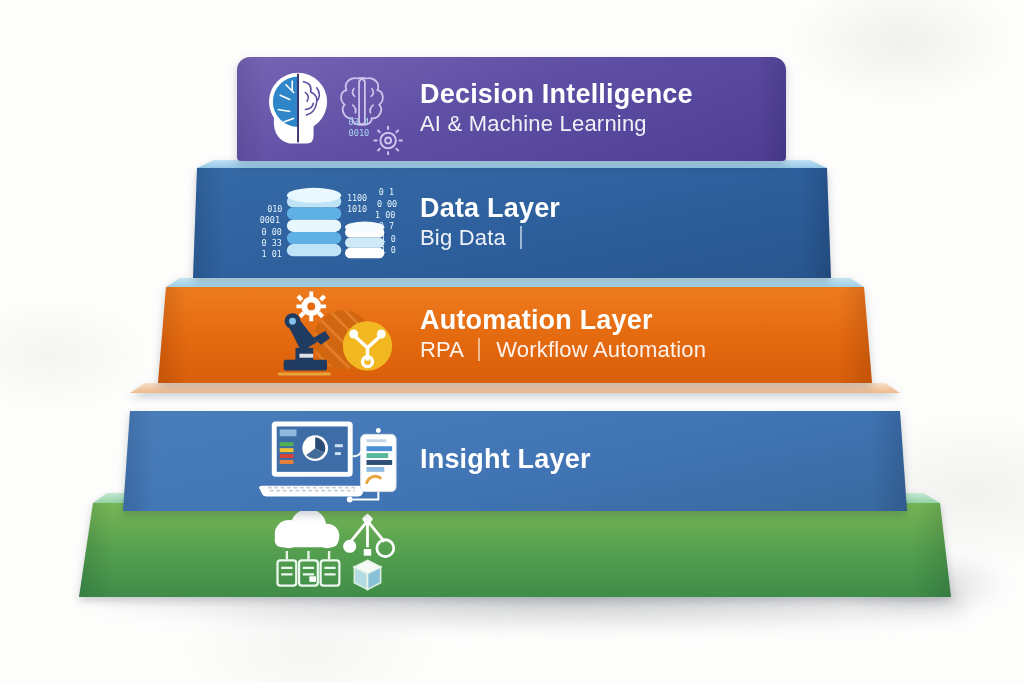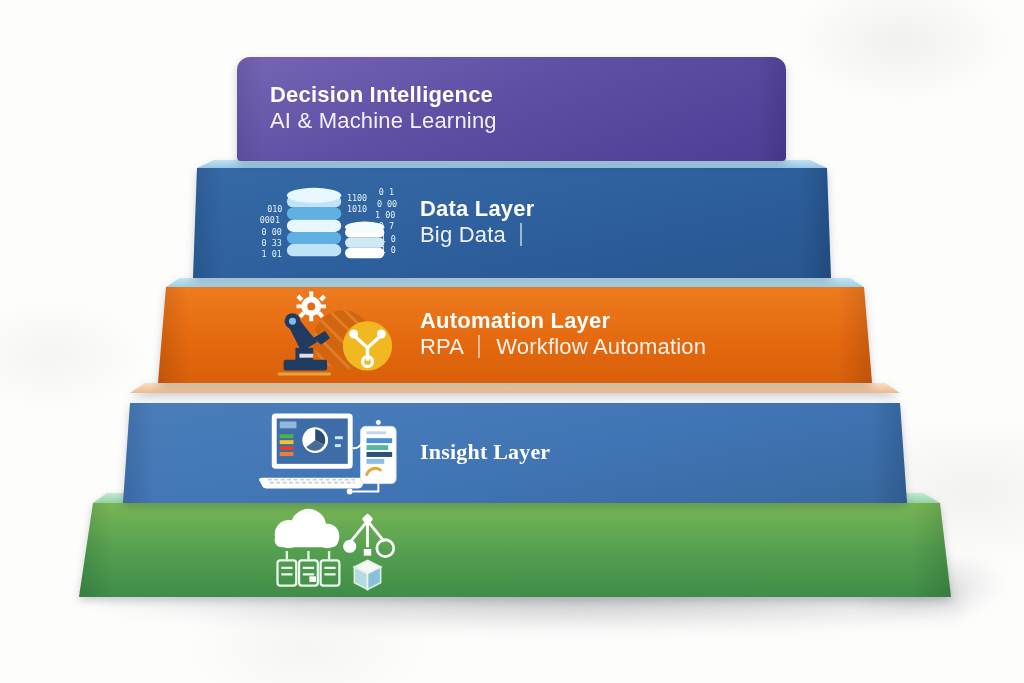--- a/index.html
+++ b/index.html
@@ -50,52 +50,74 @@
     background:linear-gradient(180deg,#c6e3ef,#9ccfe6);}
   .layer3 .front{top:9px;width:714px;height:96px;clip-path:polygon(8px 0,706px 0,714px 96px,0 96px);
     background:
       linear-gradient(90deg, rgba(60,10,0,.14) 0, transparent 30px, transparent 680px, rgba(60,10,0,.16) 100%),
       linear-gradient(180deg,#ee7b1f 0%,#e4690f 55%,#d95f0a 100%);
     padding-left:97px;box-sizing:border-box;}
   
   .layer4{left:123px;top:383px;width:784px;height:110px;z-index:4;}
   .layer4 .strip{width:784px;height:10px;clip-path:polygon(22px 0,762px 0,777px 10px,7px 10px);
     background:linear-gradient(180deg,#f7dfc6,#eeb98c);}
-  .layer4 .front{top:20px;width:784px;height:100px;clip-path:polygon(7px 0,777px 0,784px 100px,0 100px);
+  .layer4 .front{top:28px;width:784px;height:100px;clip-path:polygon(7px 0,777px 0,784px 100px,0 100px);
     background:
       linear-gradient(90deg, rgba(0,10,40,.14) 0, transparent 32px, transparent 748px, rgba(0,10,40,.16) 100%),
       linear-gradient(168deg,#4a7eba 0%,#4074b4 55%,#38699f 100%);
-    padding-left:132px;box-sizing:border-box;font-family:Liberation Serif, serif;}
+    padding-left:132px;box-sizing:border-box;}
   
   .layer5{left:79px;top:493px;width:872px;height:104px;z-index:3;}
   .layer5 .strip{width:872px;height:10px;clip-path:polygon(28px 0,844px 0,861px 10px,14px 10px);
     background:linear-gradient(180deg,#c4e9d0,#93d2a6);}
   .layer5 .front{top:10px;width:872px;height:94px;clip-path:polygon(14px 0,861px 0,872px 94px,0 94px);
     background:
       linear-gradient(90deg, rgba(5,45,20,.16) 0, transparent 34px, transparent 832px, rgba(5,45,20,.18) 100%),
       linear-gradient(180deg,#79b656 0%,#55a04f 50%,#3f8c49 100%);
     padding-left:176px;box-sizing:border-box;}
 
   .icon-box{width:150px;height:92px;flex:none;display:flex;align-items:center;justify-content:center;}
   .text-box{margin-left:15px;margin-top:-2px;}
-  .layer-title{color:#ffffff;font-size:22px;font-weight:700;letter-spacing:.2px;line-height:1.15;}
+  .layer-title{color:#ffffff;font-size:27px;font-weight:700;letter-spacing:.2px;line-height:1.15;}
   .layer-subtitle{color:rgba(255,255,255,.92);font-size:22px;font-weight:400;letter-spacing:.2px;display:flex;align-items:center;}
   .divider{display:inline-block;width:2px;height:23px;background:rgba(255,255,255,.55);margin:0 16px 0 14px;}
   .layer5 .divider{margin:0 28px 0 20px;}
   svg text{font-family:"DejaVu Sans Mono",monospace;}
 </style>
 </head>
 <body>
 
 <div class="stage">
   <div class="ground-shadow"></div>
   <div class="ground-shadow right"></div>
 
   <div class="layer layer1">
     <div class="front">
+      <div class="icon-box">
+        <svg width="148" height="92" viewBox="0 0 150 95">
+          <circle cx="42" cy="40" r="30" fill="#ffffff"></circle>
+          <path d="M18 50 q-5 28 15 33 h18 q7 0 7 -8 V58 z" fill="#ffffff"></path>
+          <path d="M42 14 a26 26 0 0 0 0 52 z" fill="#2e86c8"></path>
+          <path d="M23 33 l11 5 m-13 10 l13 2 m-7 11 l11 -4 M29 22 l9 9 M36 18 v10" stroke="#ffffff" stroke-width="1.6" fill="none"></path>
+          <path d="M47 19 q10 2 8 11 q8 3 6 12 q-2 10 -11 12 m11 -29 q6 8 0 15 M49 30 q6 4 2 10 m-2 8 q8 0 9 -7" stroke="#5a4b9e" stroke-width="1.6" fill="none"></path>
+          <line x1="42" y1="11" x2="42" y2="82" stroke="#3c3470" stroke-width="2"></line>
+          <g stroke="#cfc6ee" stroke-width="1.8" fill="none">
+            <path d="M104 16 c-9 -2 -15 5 -12 12 c-7 2 -7 11 -2 15 c-5 6 1 15 8 14 c0 6 8 9 13 5 l0 -43 c-2 -3 -5 -4 -7 -3 z"></path>
+            <path d="M112 16 c9 -2 15 5 12 12 c7 2 7 11 2 15 c5 6 -1 15 -8 14 c0 6 -8 9 -13 5 l0 -43 c2 -3 5 -4 7 -3 z"></path>
+            <path d="M100 26 q-4 5 1 9 m-3 8 q5 4 3 9 M118 26 q4 5 -1 9 m3 8 q-5 4 -3 9"></path>
+          </g>
+          <text x="94" y="64" font-size="9" fill="#a8d4f0">03 4</text>
+          <text x="94" y="75" font-size="9" fill="#a8d4f0">0010</text>
+          <g stroke="#cfc6ee" fill="none" stroke-width="2">
+            <circle cx="135" cy="80" r="8"></circle>
+              <circle cx="135" cy="80" r="3"></circle>
+            <path d="M135 69 v-4 M135 91 v4 M124 80 h-4 M146 80 h4 M127 72 l-3 -3 M143 72 l3 -3 M127 88 l-3 3 M143 88 l3 3"></path>
+          </g>
+        </svg>
+      </div>
       <div class="text-box">
         <div class="layer-title">Decision Intelligence</div>
         <div class="layer-subtitle">
           <span>AI &amp; Machine Learning</span>
         </div>
       </div>
     </div>
   </div>
 
   <div class="layer layer2">

